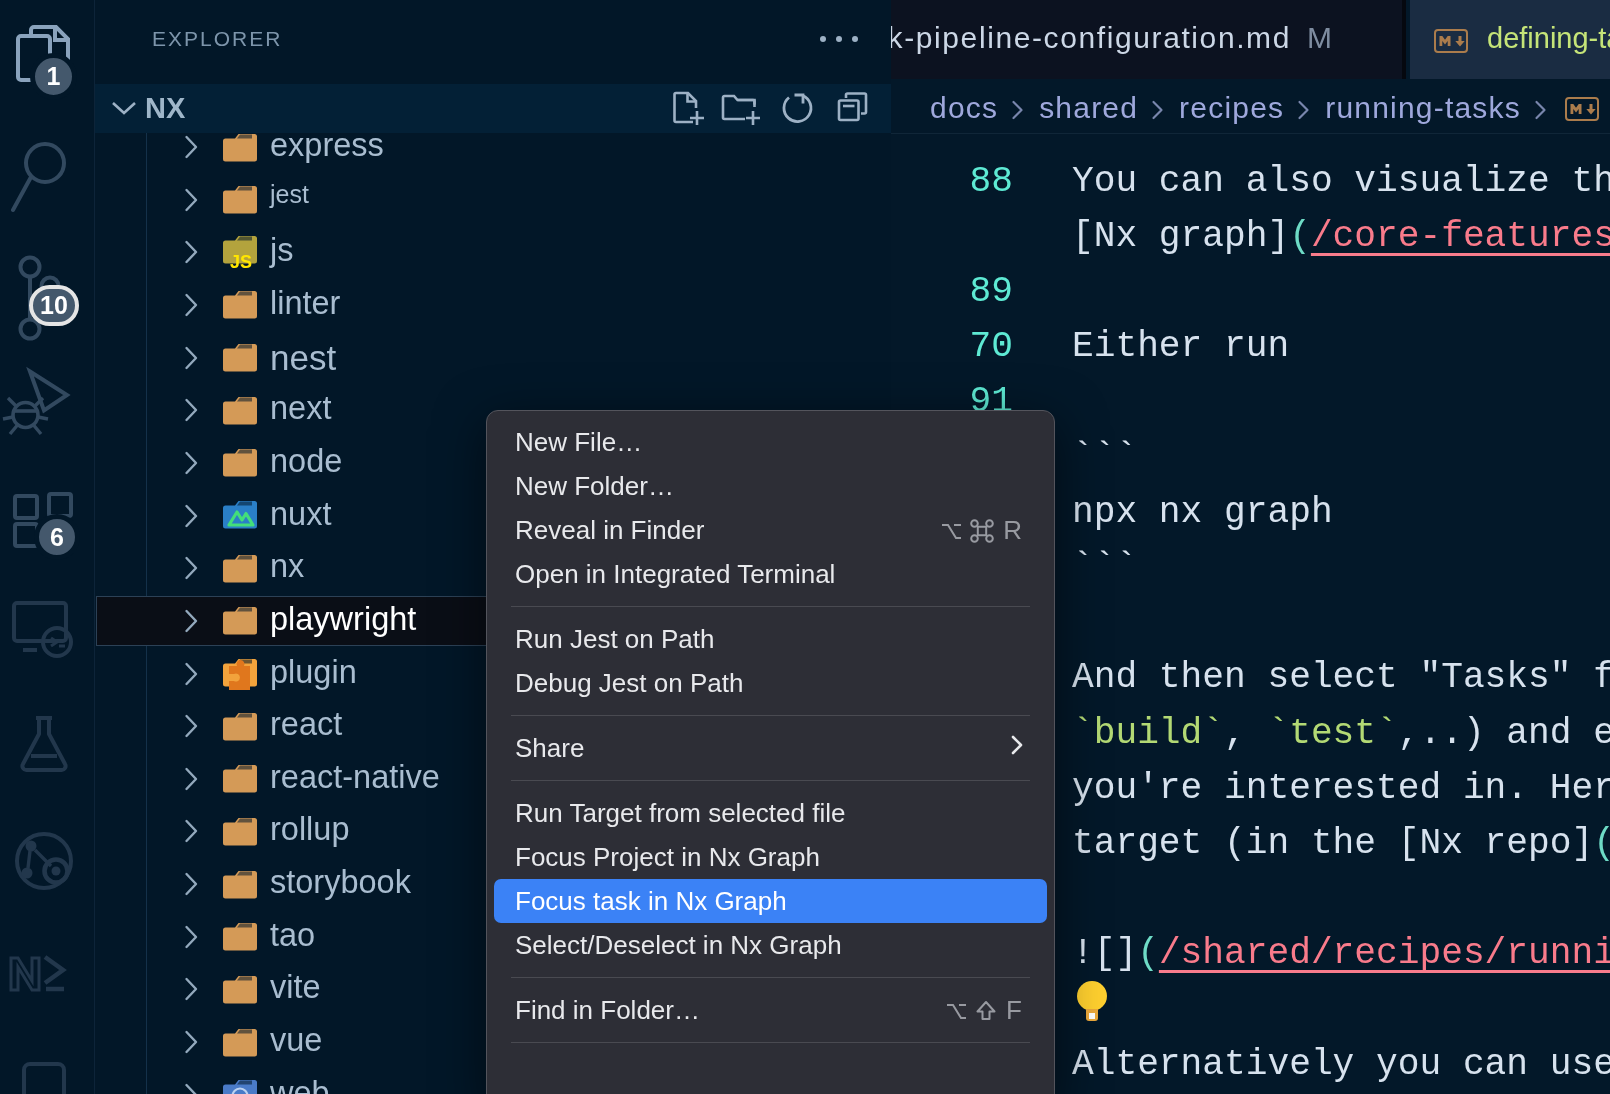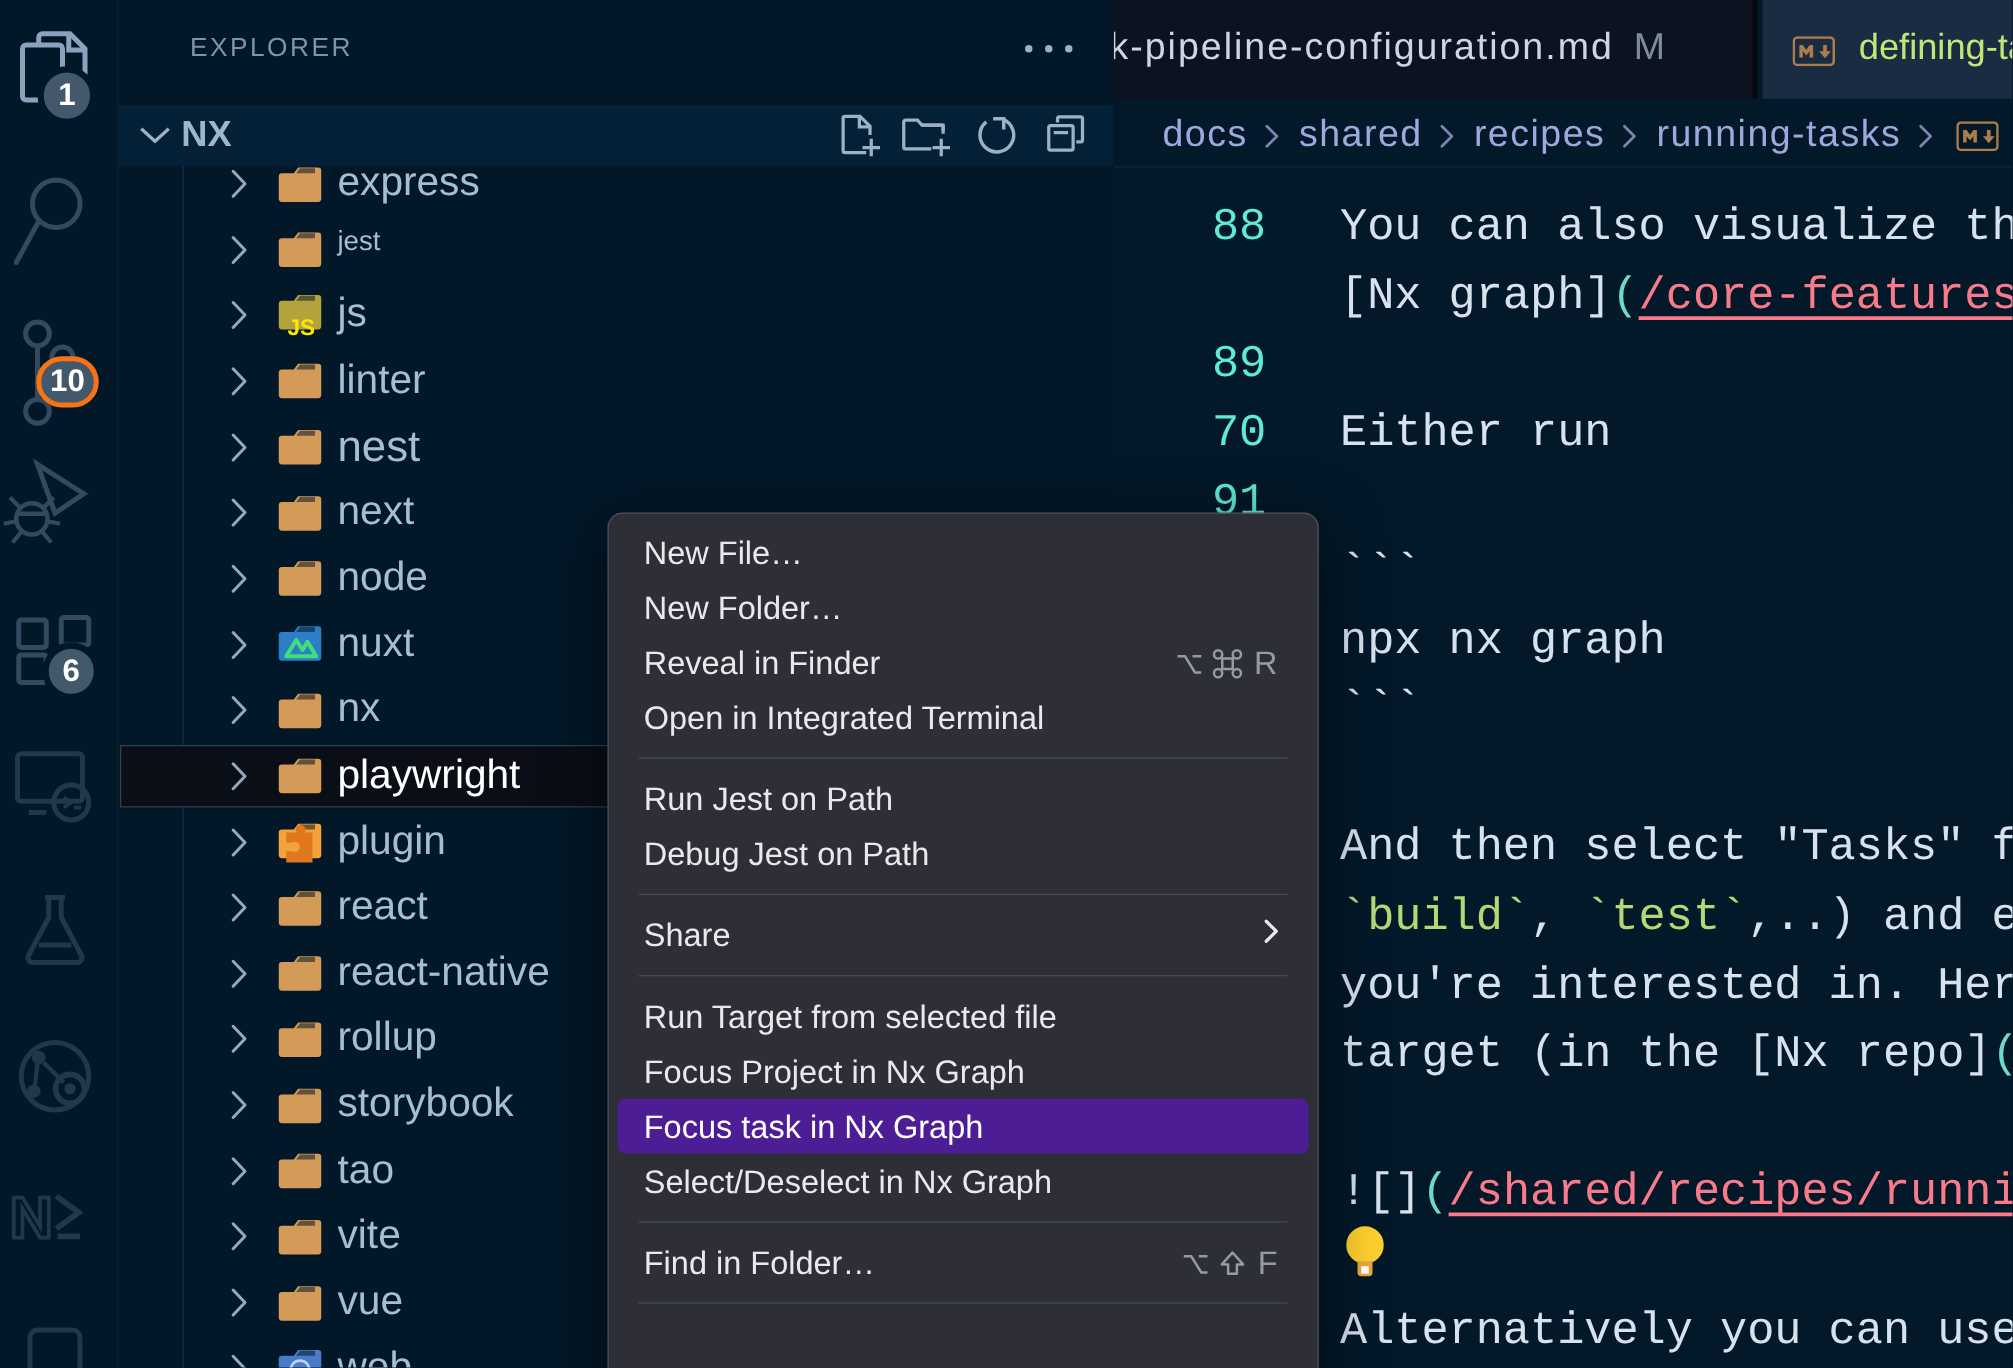--- a/index.html
+++ b/index.html
@@ -26,21 +26,21 @@
     font-family:"Liberation Mono", monospace; font-size:36.2px; color:#5eead4;
     text-align:right; }
   #menu { position:absolute; left:486px; top:410px; width:569px; height:700px;
     background:#2d2e36; border:1px solid #53545c; border-radius:12px;
     box-shadow:0 12px 50px rgba(0,0,0,0.55); padding-top:9px;
     font-size:26px; color:#e8e9ec; }
   .mi { height:44px; display:flex; align-items:center; padding-left:28px;
     padding-right:30px; position:relative; }
   .mi .sc { position:absolute; right:32px; color:#989aa1; letter-spacing:6px; }
   .msep { height:1px; background:#494a51; margin:10px 24px; }
-  .mhl { background:#4c1d95; border-radius:7px; margin:0 7px; padding-left:21px;
+  .mhl { background:#3b82f6; border-radius:7px; margin:0 7px; padding-left:21px;
     color:#fff; }
 </style>
 </head>
 <body>
 <div id="activitybar">
 <svg width="66" height="72" viewBox="0 0 66 72" style="position:absolute;left:11px;top:22px;">
 <path d="M20 14 V8 a3 3 0 0 1 3-3 h22 l12 12 v30 a3 3 0 0 1-3 3 h-8" fill="none" stroke="#8aa3bd" stroke-width="4"></path>
 <path d="M44 5 v13 h13" fill="none" stroke="#8aa3bd" stroke-width="4"></path>
 <rect x="7" y="14" width="32" height="44" rx="3" fill="none" stroke="#8aa3bd" stroke-width="4"></rect>
 </svg>
@@ -48,21 +48,21 @@
 <svg width="66" height="84" viewBox="0 0 66 84" style="position:absolute;left:11px;top:133px;">
 <circle cx="34" cy="30" r="19" fill="none" stroke="#32495f" stroke-width="4"></circle>
 <path d="M20 44 L2 77" stroke="#32495f" stroke-width="4" stroke-linecap="round"></path>
 </svg>
 <svg width="66" height="92" viewBox="0 0 66 92" style="position:absolute;left:11px;top:253px;">
 <circle cx="19" cy="14" r="9.5" fill="none" stroke="#32495f" stroke-width="4"></circle>
 <circle cx="39" cy="33" r="8.5" fill="none" stroke="#32495f" stroke-width="4"></circle>
 <circle cx="19" cy="76" r="9.5" fill="none" stroke="#32495f" stroke-width="4"></circle>
 <path d="M19 24 V66 M39 42 c0 12-13 14-20 20" fill="none" stroke="#32495f" stroke-width="4"></path>
 </svg>
-<div class="badge" style="left:29px;top:285px;width:50px;height:41px;border:4px solid #f97316;">10</div>
+<div class="badge" style="left:29px;top:285px;width:50px;height:41px;border:4px solid #e5e5e5;">10</div>
 <svg width="76" height="74" viewBox="0 0 76 74" style="position:absolute;left:0px;top:365px;">
 <path d="M30 6.5 L67 30 L44 45.5 Z" fill="none" stroke="#32495f" stroke-width="4" stroke-linejoin="miter"></path>
 <circle cx="25.5" cy="50" r="12.5" fill="none" stroke="#32495f" stroke-width="3.6"></circle>
 <path d="M13.5 46 H37.5" stroke="#32495f" stroke-width="3.6"></path>
 <path d="M16 41 L8 33 M35 41 L43 33 M13 52 L3 54 M38 52 L48 54 M17.5 60 L10 69 M33.5 60 L41 69" stroke="#32495f" stroke-width="3.4" fill="none"></path>
 </svg>
 <svg width="66" height="66" viewBox="0 0 66 66" style="position:absolute;left:11px;top:490px;">
 <rect x="4" y="6" width="22" height="22" rx="2" fill="none" stroke="#32495f" stroke-width="4"></rect>
 <rect x="4" y="34" width="22" height="22" rx="2" fill="none" stroke="#32495f" stroke-width="4"></rect>
 <rect x="32" y="34" width="22" height="22" rx="2" fill="none" stroke="#32495f" stroke-width="4"></rect>
@@ -135,21 +135,21 @@
 <path d="M16 6.5 L19 2.5 H31 V6.5 Z" fill="#021728" opacity="0.55"></path>
 </svg>
 <div class="abs" style="left:175px;top:127px;font-size:32.5px;color:#a9bdd0;white-space:nowrap;">express</div>
 <svg width="15" height="24" viewBox="0 0 15 24" style="position:absolute;left:89px;top:188px;">
 <path d="M2.5 2 L12 12 L2.5 22" fill="none" stroke="#93a9bd" stroke-width="2.4" stroke-linecap="round" stroke-linejoin="round"></path>
 </svg>
 <svg width="38" height="32" viewBox="0 0 38 32" style="position:absolute;left:126px;top:184px;">
 <path d="M2 9 a2.5 2.5 0 0 1 2.5-2.5 H14 L17.5 2 H33.5 A2.5 2.5 0 0 1 36 4.5 V27 a2.5 2.5 0 0 1-2.5 2.5 H4.5 A2.5 2.5 0 0 1 2 27 Z" fill="#d49a57"></path>
 <path d="M16 6.5 L19 2.5 H31 V6.5 Z" fill="#021728" opacity="0.55"></path>
 </svg>
-<div class="abs" style="left:175px;top:180px;font-size:22px;color:#a9bdd0;white-space:nowrap;">jest</div>
+<div class="abs" style="left:175px;top:180px;font-size:25px;color:#a9bdd0;white-space:nowrap;">jest</div>
 <svg width="15" height="24" viewBox="0 0 15 24" style="position:absolute;left:89px;top:240px;">
 <path d="M2.5 2 L12 12 L2.5 22" fill="none" stroke="#93a9bd" stroke-width="2.4" stroke-linecap="round" stroke-linejoin="round"></path>
 </svg>
 <svg width="40" height="36" viewBox="0 0 40 36" style="position:absolute;left:126px;top:234px;">
 <path d="M2 9 a2.5 2.5 0 0 1 2.5-2.5 H14 L17.5 2 H33.5 A2.5 2.5 0 0 1 36 4.5 V27 a2.5 2.5 0 0 1-2.5 2.5 H4.5 A2.5 2.5 0 0 1 2 27 Z" fill="#b3a33d"></path>
 <path d="M16 6.5 L19 2.5 H31 V6.5 Z" fill="#021728" opacity="0.55"></path>
 <text x="9" y="34" font-family="Liberation Sans,sans-serif" font-weight="bold" font-size="18" fill="#ffe600">JS</text>
 </svg>
 <div class="abs" style="left:175px;top:232px;font-size:32.5px;color:#a9bdd0;white-space:nowrap;">js</div>
 <svg width="15" height="24" viewBox="0 0 15 24" style="position:absolute;left:89px;top:293px;">

